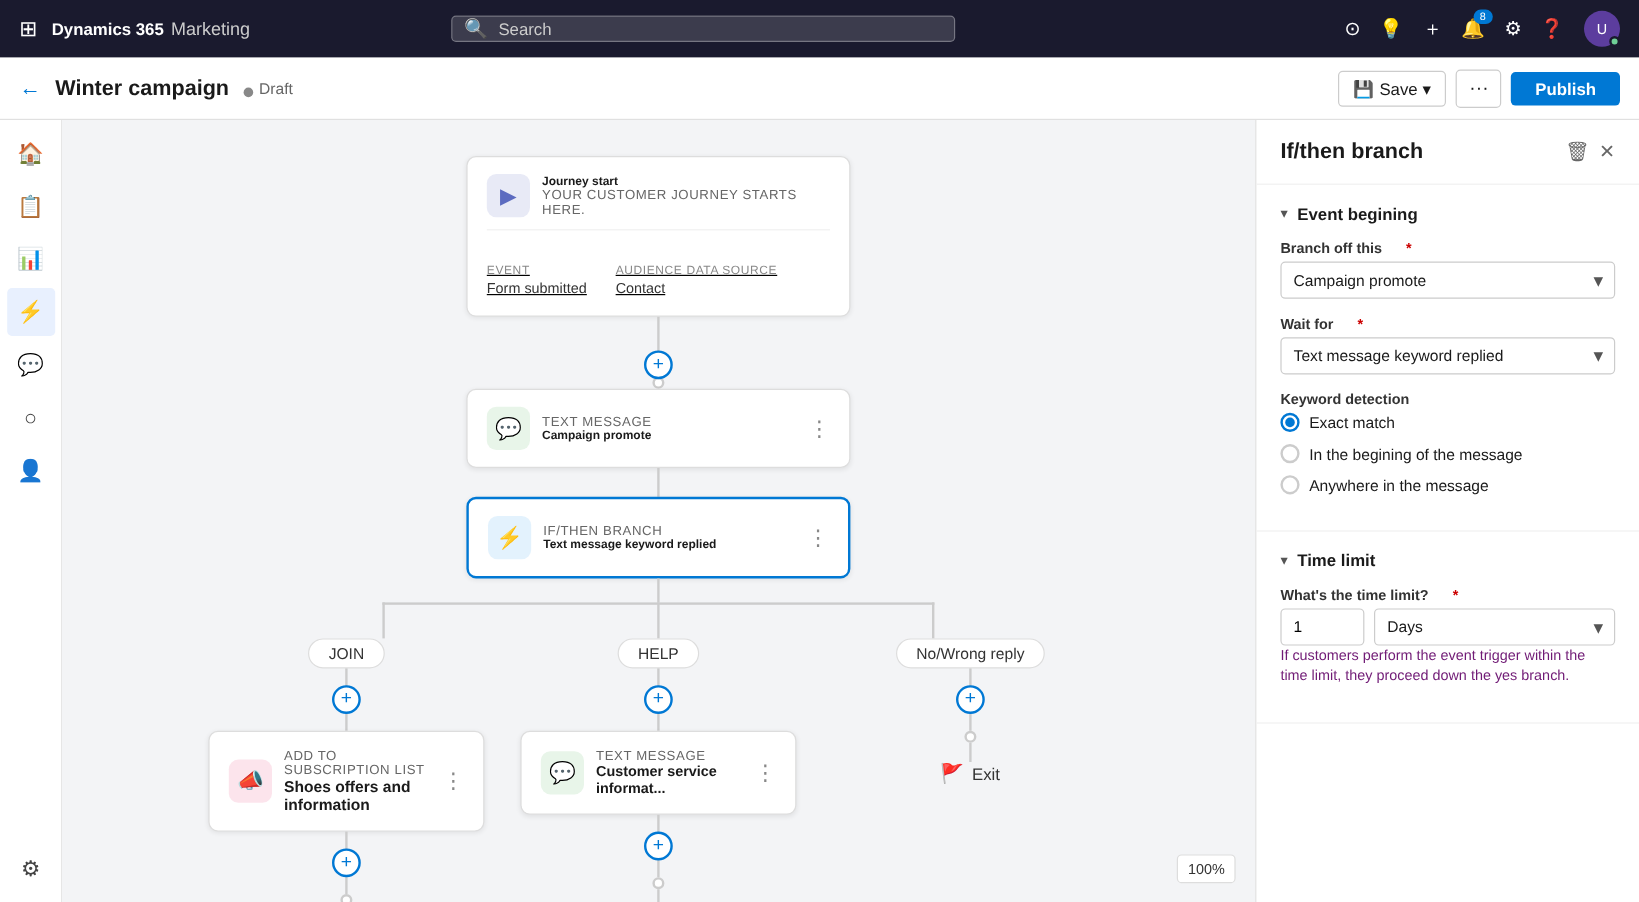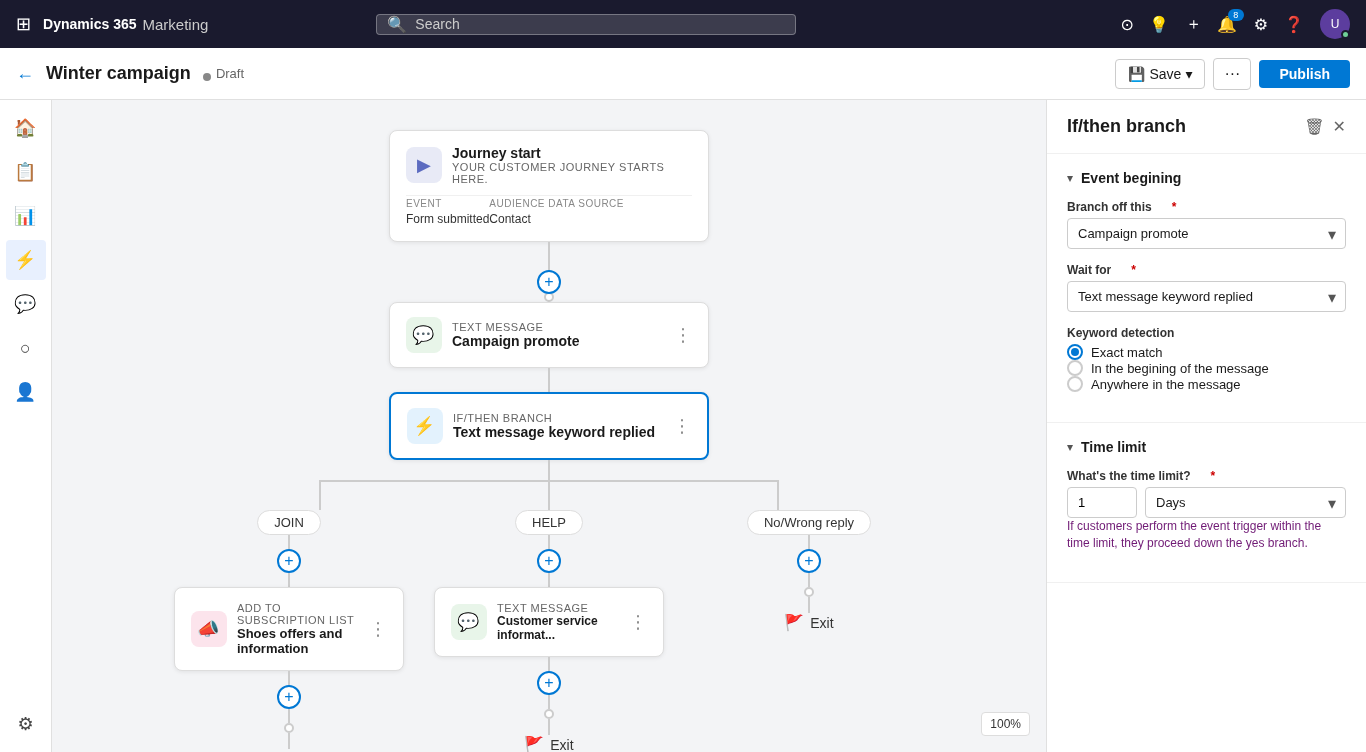--- a/index.html
+++ b/index.html
@@ -200,23 +200,23 @@
       align-items: center;
       justify-content: center;
       font-size: 18px;
     }
     .node-icon.journey { background: #e8eaf6; color: #5c6bc0; }
     .node-icon.sms { background: #e8f5e9; color: #43a047; }
     .node-icon.branch { background: #e3f2fd; color: #1e88e5; }
     .node-icon.subscription { background: #fce4ec; color: #e91e63; }
     .node-info { flex: 1; }
     .node-type { font-size: 11px; color: #666; text-transform: uppercase; letter-spacing: 0.5px; }
-    .node-name { font-size: 14px; font-weight: 600; color: #1a1a1a; }
+    .node-name { font-size: 10px; font-weight: 600; color: #1a1a1a; }
     .node-menu { color: #888; cursor: pointer; font-size: 18px; }
-    .node-meta { display: flex; margin-top: 10px; padding-top: 2px; border-top: 1px solid #f0f0f0; }
+    .node-meta { display: flex; gap: 24px; margin-top: 10px; padding-top: 28px; border-top: 1px solid #f0f0f0; text-decoration: underline; }
     .meta-item label { font-size: 10px; color: #888; text-transform: uppercase; letter-spacing: 0.5px; display: block; }
     .meta-item span { font-size: 12px; color: #333; font-weight: 500; }
 
     .connector {
       width: 2px;
       height: 30px;
       background: #ccc;
       margin: 0 auto;
       position: relative;
     }
@@ -352,21 +352,21 @@
       border-radius: 4px;
       padding: 7px 32px 7px 10px;
       font-size: 13px;
       color: #1a1a1a;
       background: white;
       appearance: none;
       outline: none;
     }
 
     
-    .radio-group { display: flex; flex-direction: column; gap: 0; }
+    .radio-group { display: flex; flex-direction: column; gap: 10px; }
     .radio-item { display: flex; align-items: center; gap: 8px; cursor: pointer; }
     .radio-circle {
       width: 16px;
       height: 16px;
       border-radius: 50%;
       border: 2px solid #ccc;
       display: flex;
       align-items: center;
       justify-content: center;
       flex-shrink: 0;

